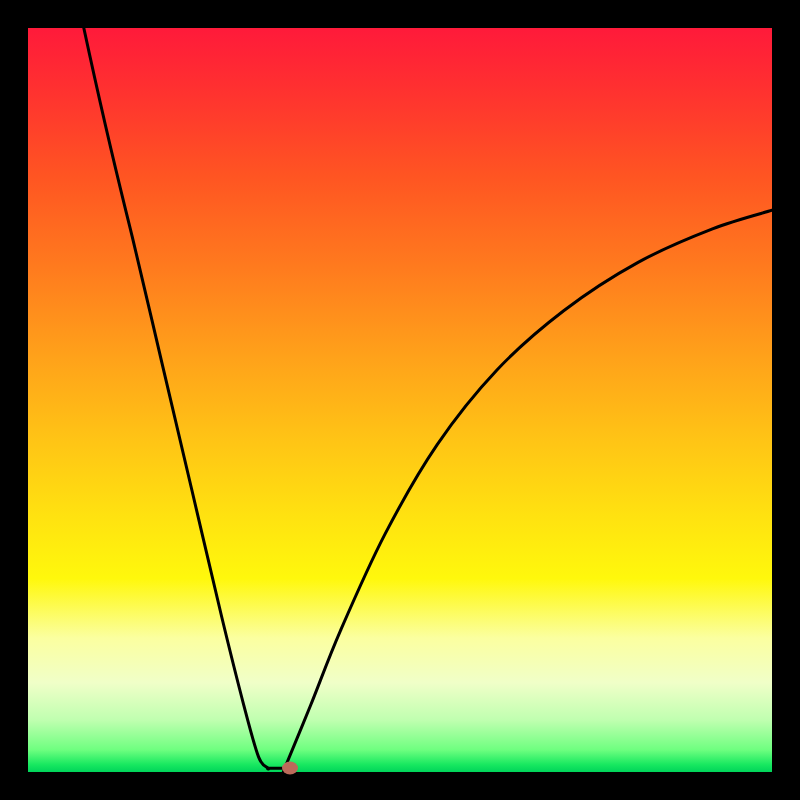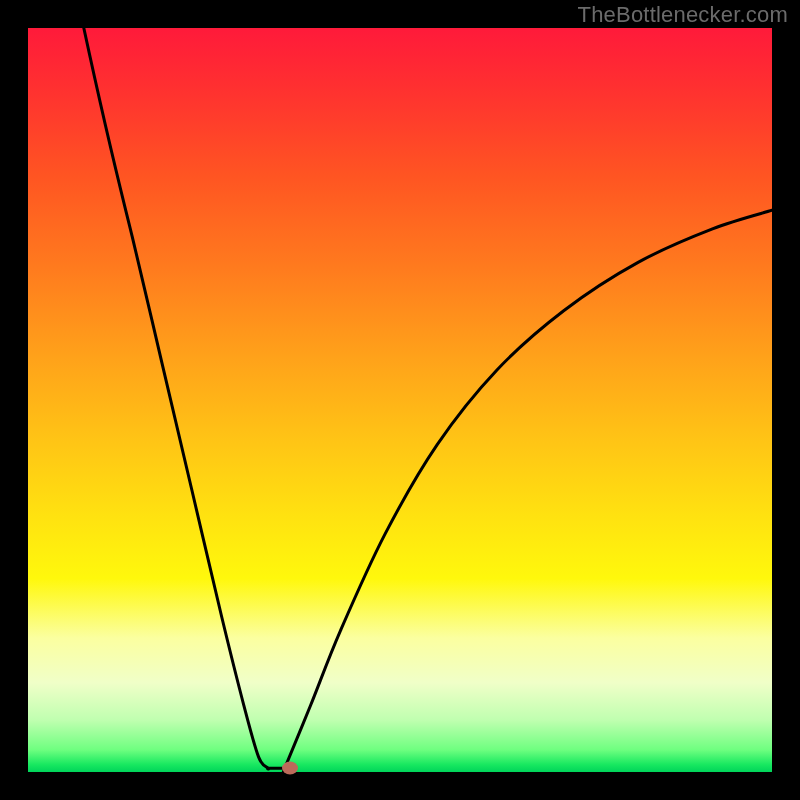--- a/index.html
+++ b/index.html
@@ -71,14 +71,13 @@
 </head>
 <body>
 
 <div class="frame">
   <div class="plot-area">
     <svg class="curve" viewBox="0 0 744 744">
       <path id="curve-path" d="M 55.80 0.00 C 82.46 124.00, 94.24 167.40, 104.16 208.32 C 114.08 249.24, 124.00 292.64, 133.92 334.80 C 143.84 376.96, 153.76 419.12, 163.68 461.28 C 173.60 503.44, 184.76 551.80, 193.44 587.76 C 202.12 623.72, 209.56 653.48, 215.76 677.04 C 221.96 700.60, 226.55 718.58, 230.64 729.12 C 234.73 739.66, 238.70 738.42, 240.31 740.28 C 241.92 742.14, 237.58 740.28, 240.31 740.28 C 243.04 740.28, 253.95 740.28, 256.68 740.28 C 259.41 740.28, 252.34 750.82, 256.68 740.28 C 261.02 729.74, 273.42 699.98, 282.72 677.04 C 292.02 654.10, 300.08 631.16, 312.48 602.64 C 324.88 574.12, 341.00 536.92, 357.12 505.92 C 373.24 474.92, 390.60 443.92, 409.20 416.64 C 427.80 389.36, 447.64 364.56, 468.72 342.24 C 489.80 319.92, 512.12 300.70, 535.68 282.72 C 559.24 264.74, 585.28 248.00, 610.08 234.36 C 634.88 220.72, 662.16 209.56, 684.48 200.88 C 706.80 192.20, 734.08 185.38, 744.00 182.28 C 753.92 179.18, 744.00 182.28, 744.00 182.28 " fill="none" stroke="#000" stroke-width="3" stroke-linejoin="round" stroke-linecap="round"></path>
     </svg>
     <div id="marker" class="marker" style="left: 261.888px; top: 739.536px;"></div>
   </div>
-  <div class="watermark">TheBottlenecker.com</div>
 </div>
 
 </body></html>

